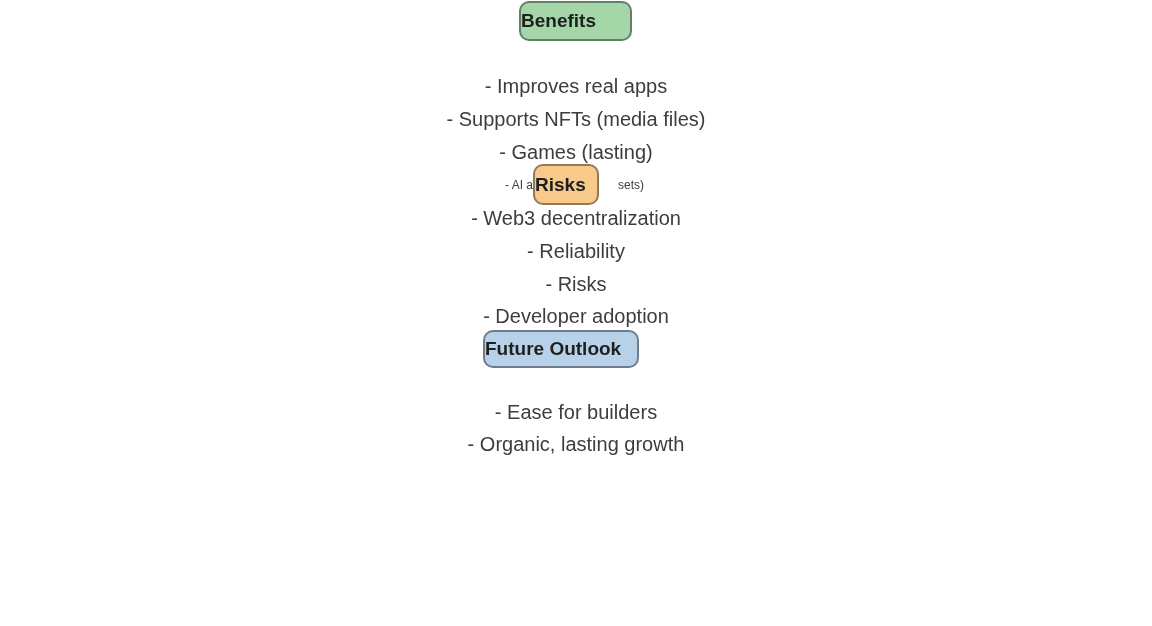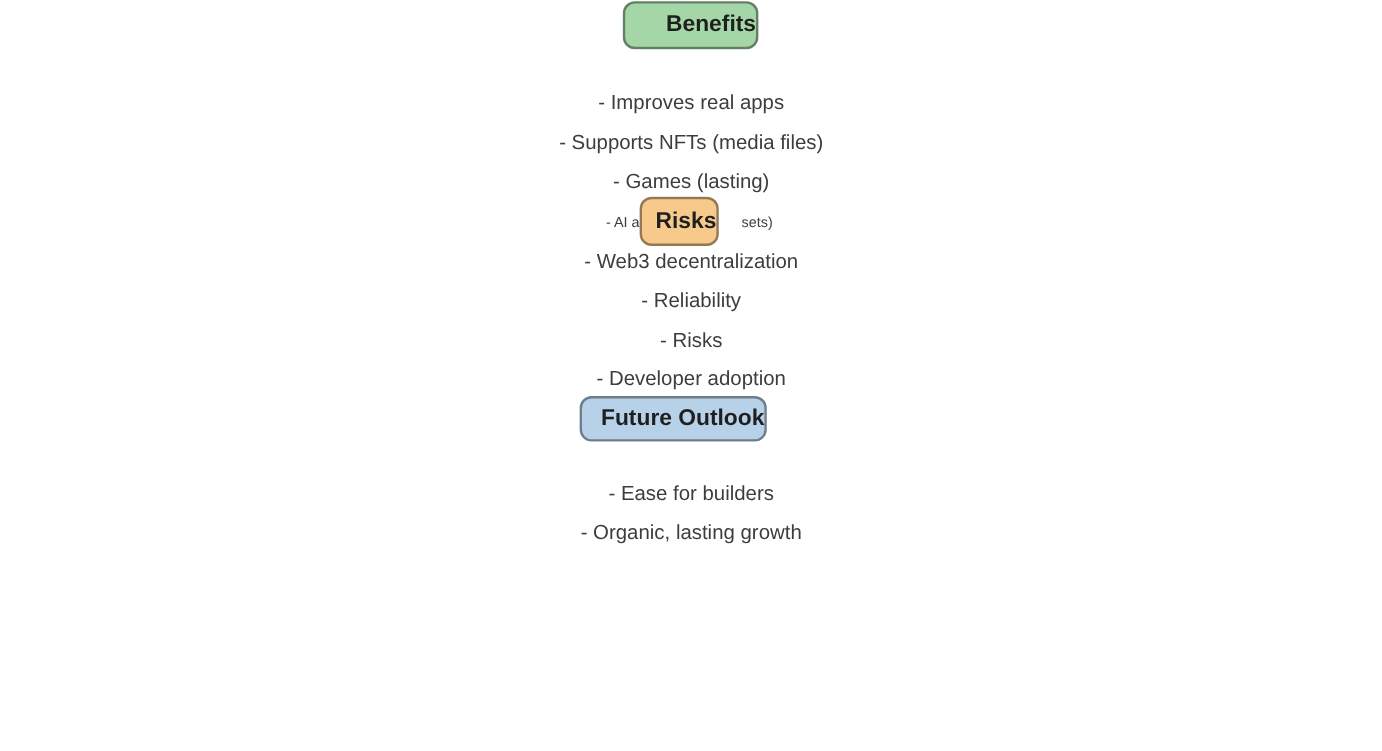--- a/index.html
+++ b/index.html
@@ -15,21 +15,21 @@
     font-family: "Liberation Sans", sans-serif;
     overflow: hidden;
   }
   .line {
     position: absolute;
     left: 0;
     width: 1152px;
     height: 22px;
     line-height: 22px;
     text-align: center;
-    font-size: 17px;
+    font-size: 20px;
     color: var(--list-text, #3d3d3d);
     white-space: pre;
   }
   .frag {
     position: absolute;
     top: 174px;
     height: 22px;
     line-height: 22px;
     font-size: 12px;
     color: var(--list-text, #3d3d3d);
@@ -43,21 +43,21 @@
   }
   .frag-right {
     left: 618px;
     text-align: right;
   }
   .badge {
     position: absolute;
     box-sizing: border-box;
     display: flex;
     align-items: center;
-    justify-content: flex-end;
+    justify-content: flex-start;
     border: 2px solid var(--badge-border, #00000066);
     border-radius: 10px;
     font-size: 19px;
     font-weight: bold;
     color: var(--badge-text, #1f1f1f);
     z-index: 2;
     white-space: nowrap;
   }
   .badge-benefits {
     left: 519px;

